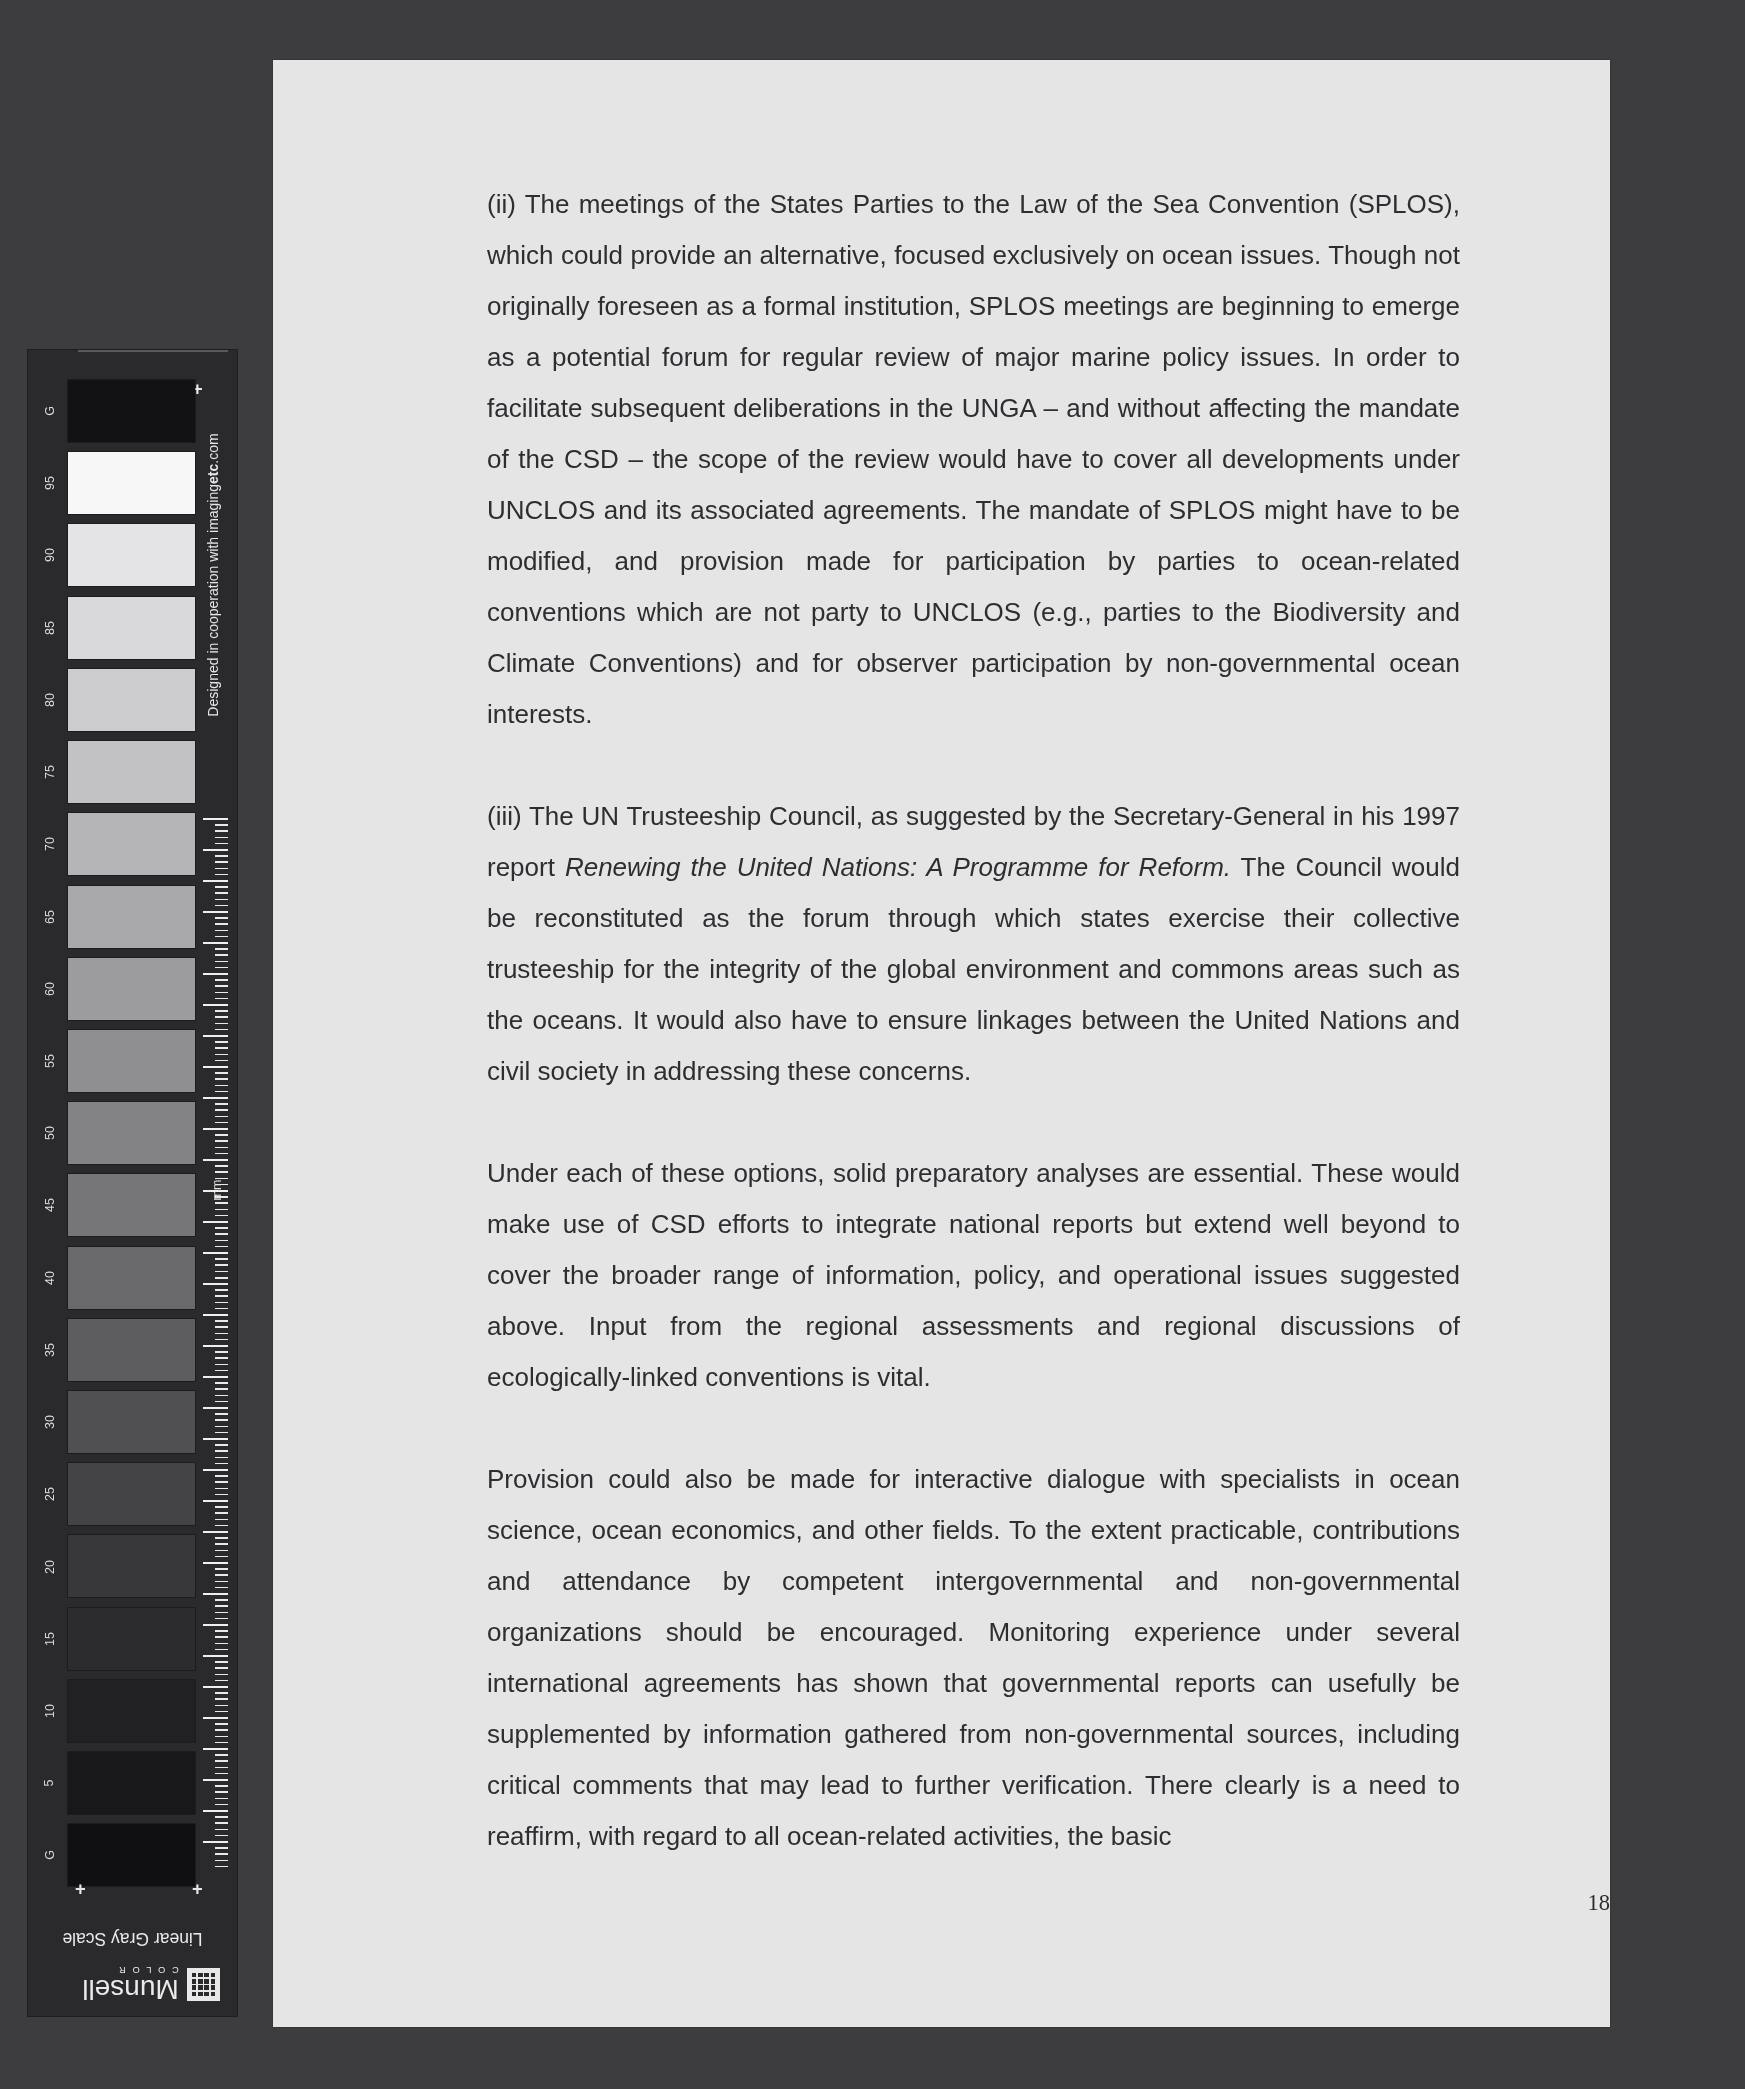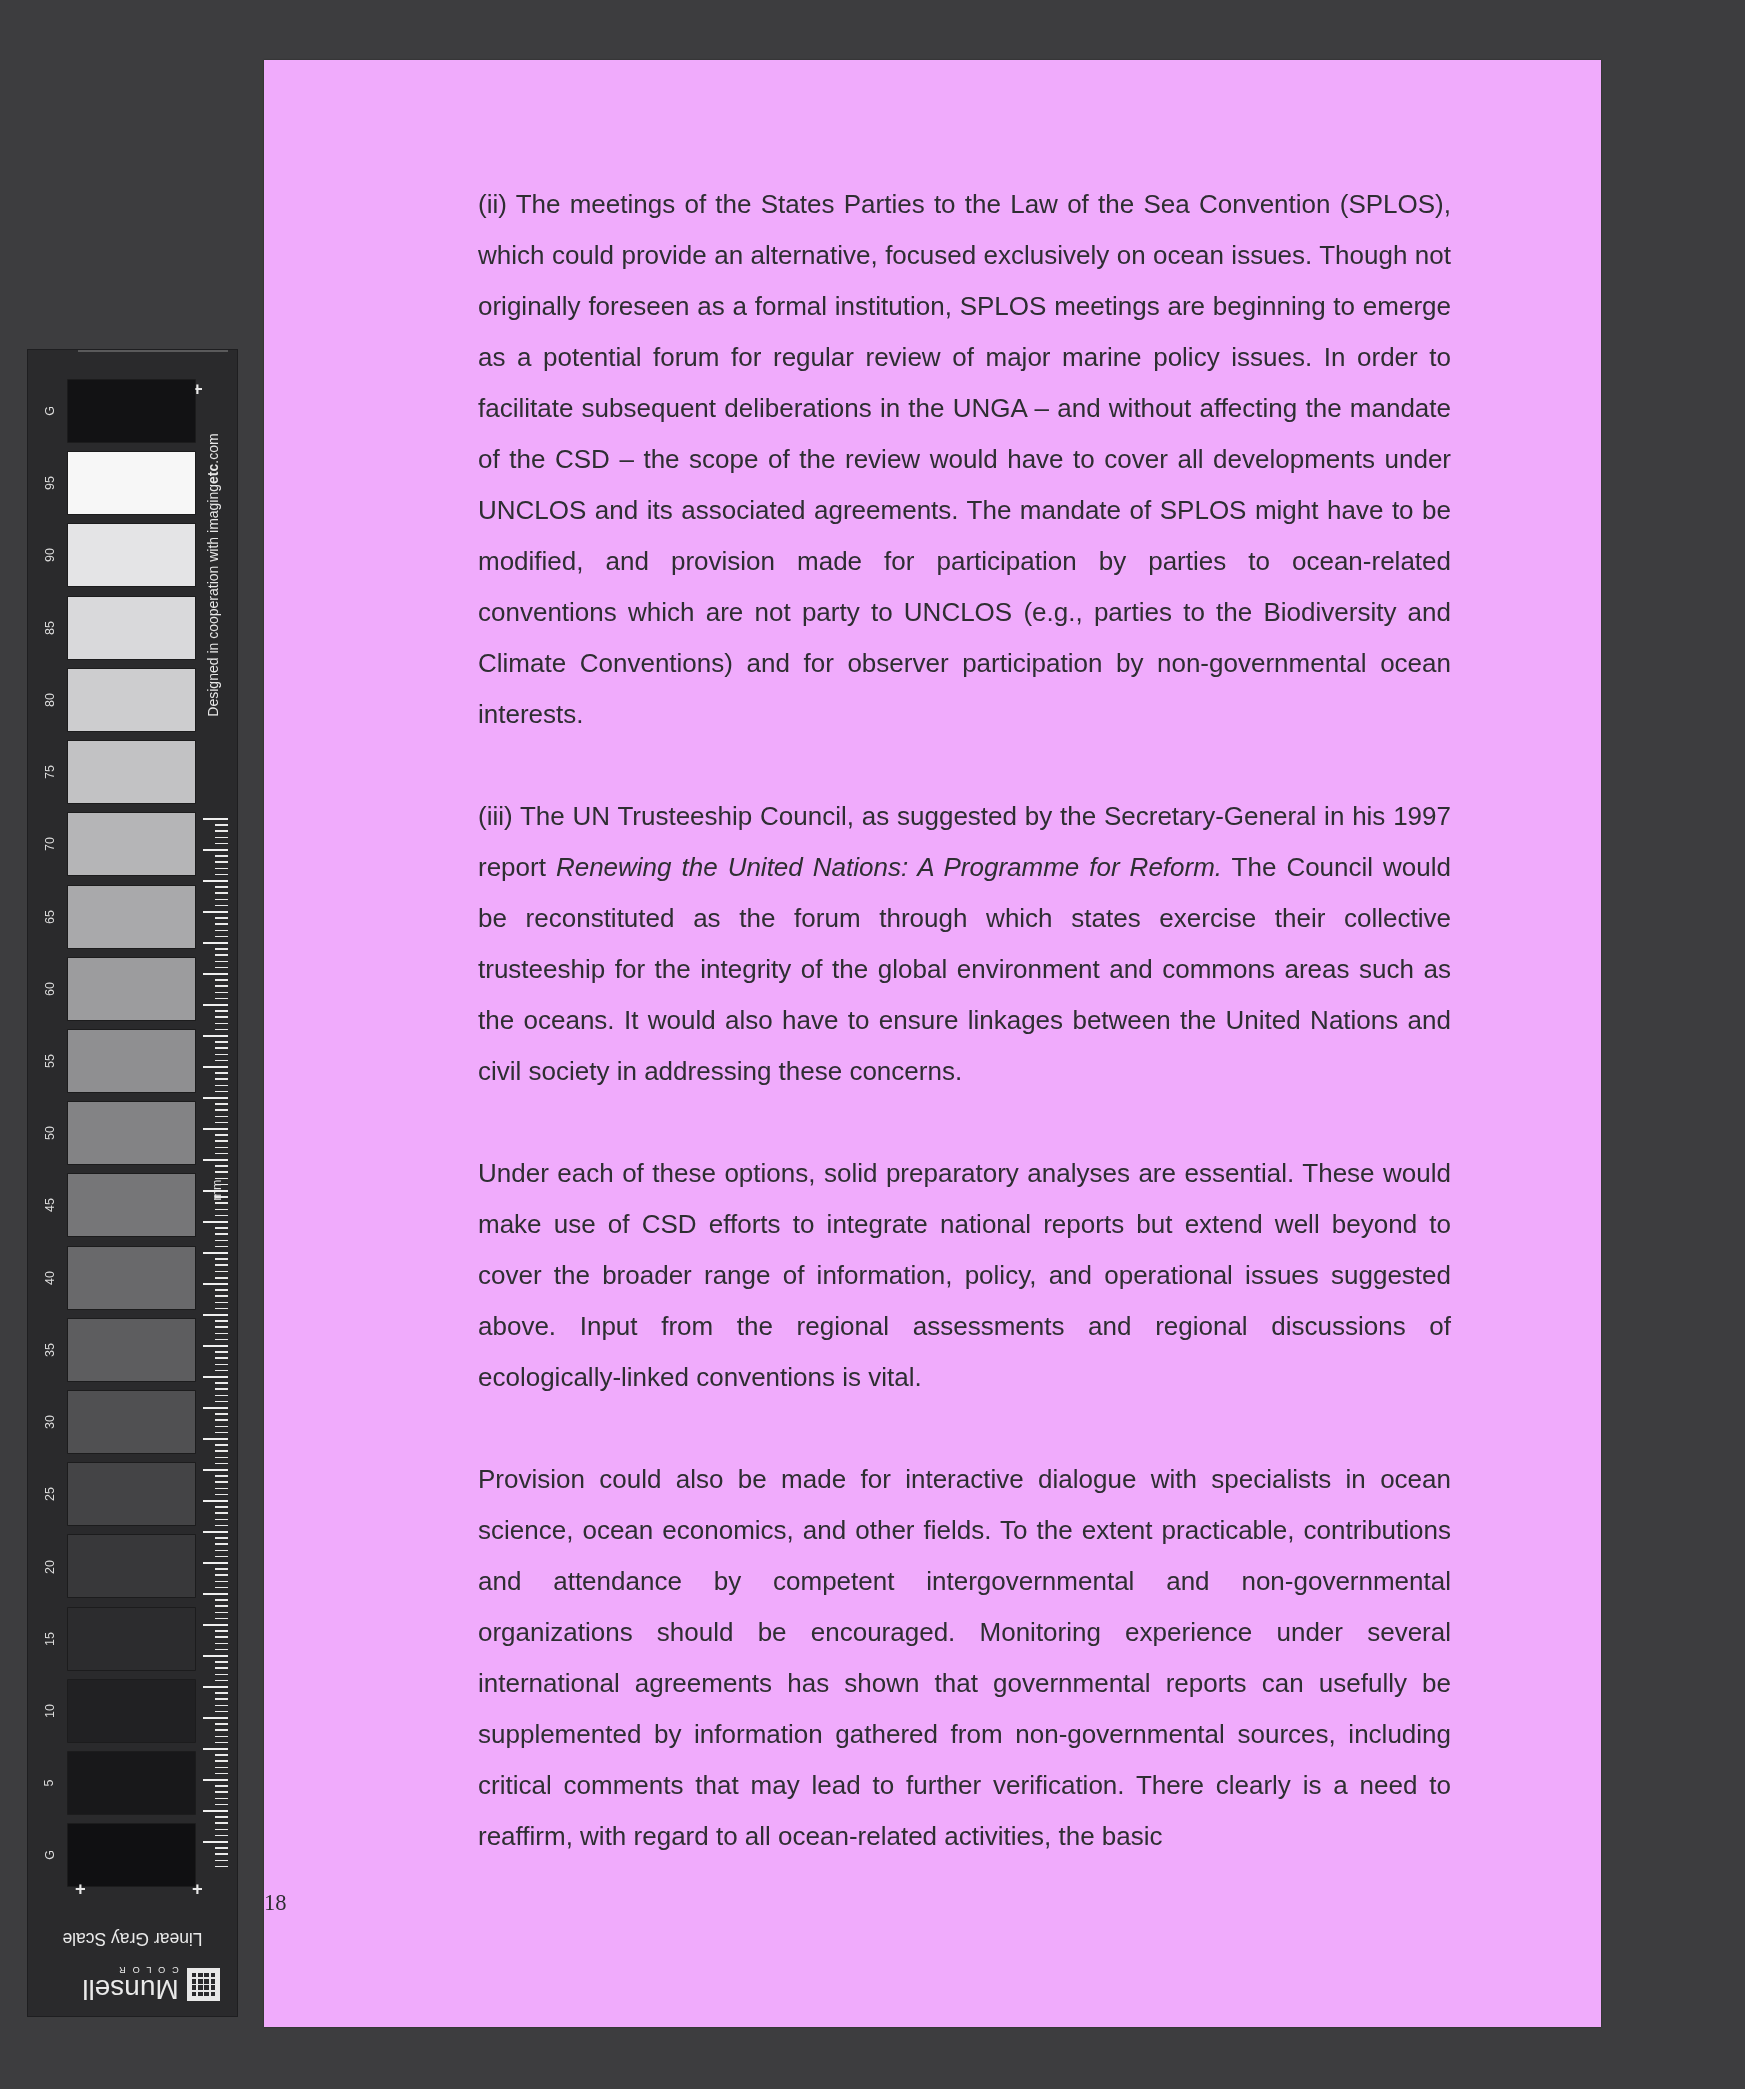--- a/index.html
+++ b/index.html
@@ -59,33 +59,33 @@
     width:33px; height:33px; background:#e8e8e8; display:grid;
     grid-template-columns:repeat(4,1fr); gap:1.7px; padding:5px; box-sizing:border-box;
   }
   .brand .logo i { background:#2a2a2c; display:block; }
   .brand .words { color:#eaeaea; }
   .brand .name { font-size:28px; line-height:1; }
   .brand .sub { font-size:9.2px; letter-spacing:6.7px; }
 
   
   .page {
-    position:absolute; left:264px; top:60px; width:1337px; height:1967px;
-    background:#f0abfc;
+    position:absolute; left:273px; top:60px; width:1337px; height:1967px;
+    background:#e5e5e5;
     box-shadow: 0 0 1.7px rgba(0,0,0,.4);
   }
   .content {
     position:absolute; left:214px; top:119px; width:973px;
     color:#2e2e32; font-size:26px; line-height:51px;
     text-align:justify;
   }
   .content p { margin:0 0 51px 0; }
   .content em { }
   .pageno {
-    position:absolute; left:0; width:100%; top:1830px; text-align:left;
+    position:absolute; left:0; width:100%; top:1830px; text-align:right;
     font-family:"Liberation Serif", serif; font-size:22.5px; color:#2e2e32;
   }
 </style>
 </head>
 <body>
 
 <div class="card">
   <div class="topline"></div>
   <span class="plus" style="left:47px;top:30px;">+</span>
   <span class="plus" style="left:164px;top:30px;">+</span>

